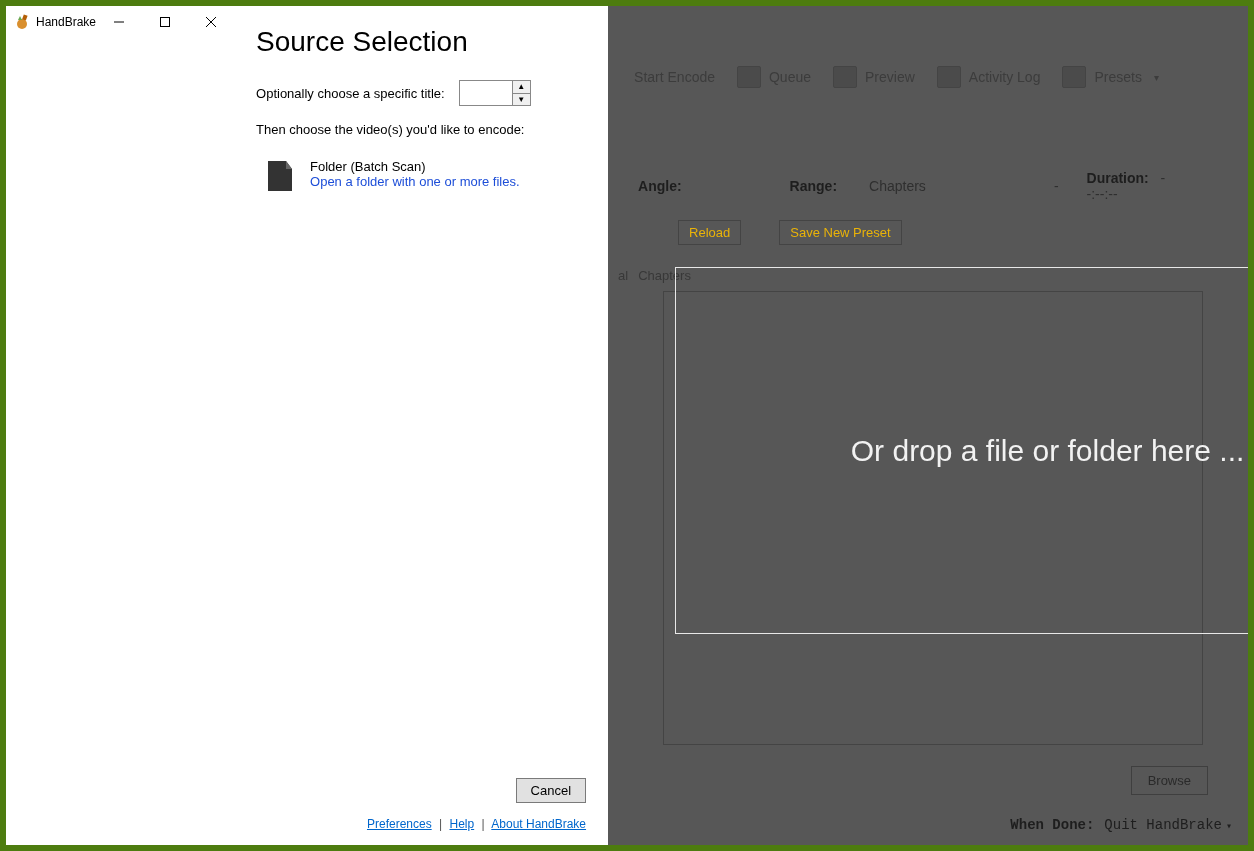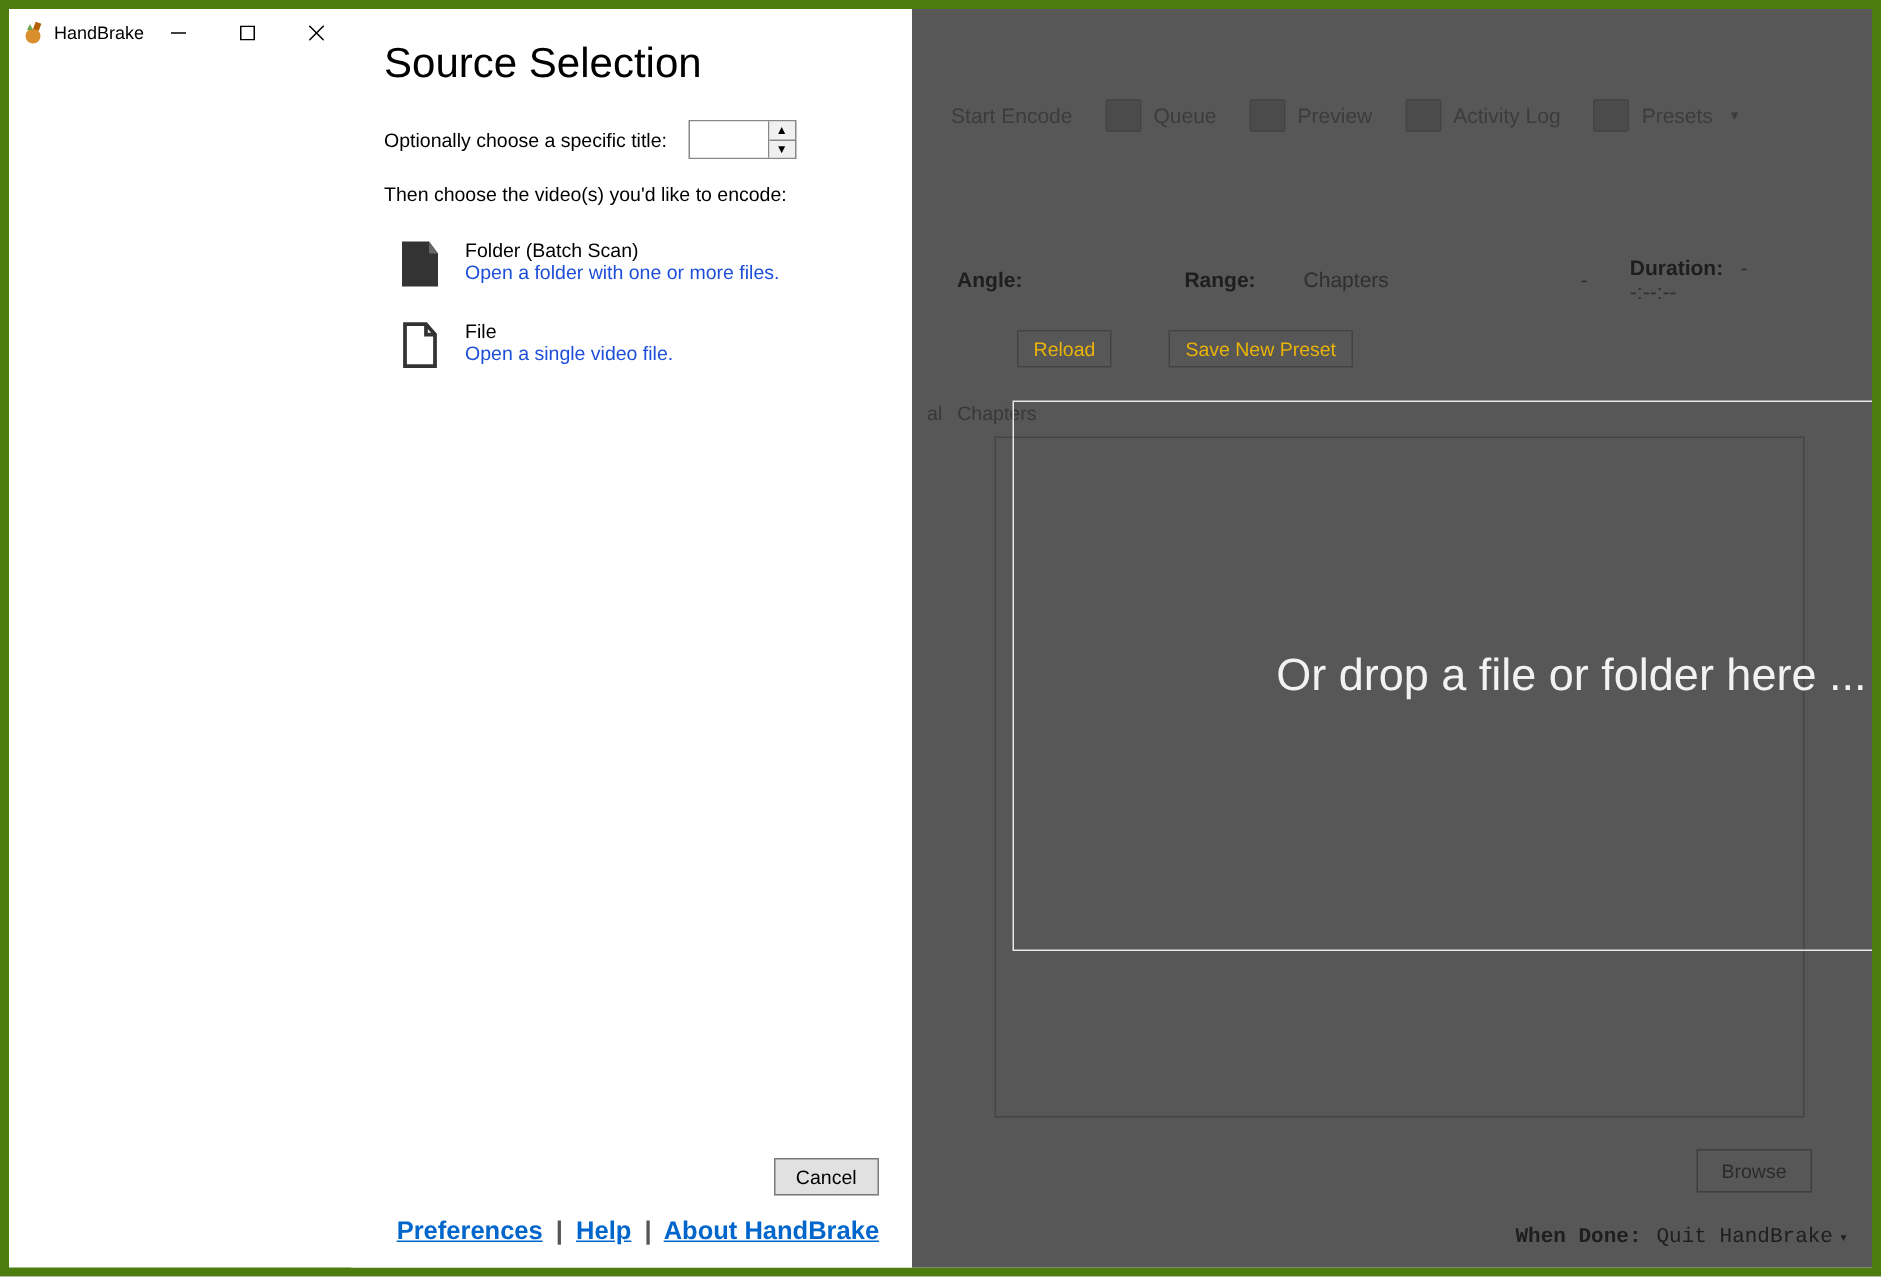--- a/index.html
+++ b/index.html
@@ -28,21 +28,21 @@
     .instr { font-size: 13px; margin-bottom: 18px; }
 
     .src-item { display: flex; align-items: flex-start; gap: 16px; padding: 4px 10px; margin-bottom: 12px; cursor: default; }
     .src-icon { width: 28px; height: 34px; flex-shrink: 0; }
     .src-text .t1 { font-size: 13px; }
     .src-text .t2 { font-size: 13px; color: #1d4ed8; }
 
     .sidebar-spacer { flex: 1; }
     .cancel-row { display: flex; justify-content: flex-end; margin-bottom: 14px; }
     .btn { background: #e1e1e1; border: 1px solid #7a7a7a; padding: 4px 14px; font-size: 13px; cursor: default; }
-    .links-row { text-align: right; font-size: 17px; font-weight: bold; }
+    .links-row { text-align: right; font-size: 12px; }
     .links-row a { color: #0066cc; text-decoration: underline; }
     .links-row .sep { color: #555; margin: 0 4px; }
 
     
     .main-dim { flex: 1; position: relative; background: #575757; overflow: hidden; }
 
     .toolbar { position: absolute; left: 0; top: 58px; display: flex; align-items: center; gap: 10px; padding-left: 20px; color: #3c3c3c; font-size: 14px; }
     .tool-item { display: flex; align-items: center; gap: 8px; padding: 2px 6px; }
     .tool-icon { width: 24px; height: 22px; background: #4b4b4b; border: 1px solid #444; border-radius: 2px; }
     .tool-item.presets::after { content: "▾"; font-size: 10px; margin-left: 4px; color: #3c3c3c; }
@@ -130,32 +130,20 @@
               <path d="M20 2 L26 10 L26 32 L20 32 Z" fill="#333"></path>
               <path d="M20 2 L20 10 L26 10 Z" fill="#666"></path>
             </svg>
         </span>
         <div class="src-text">
           <div class="t1">Folder (Batch Scan)</div>
           <div class="t2">Open a folder with one or more files.</div>
         </div>
       </div>
 
-      <div class="src-item">
-        <span class="src-icon">
-          <svg viewBox="0 0 28 34">
-              <path d="M4 3 L18 3 L24 10 L24 31 L4 31 Z" fill="none" stroke="#333" stroke-width="2.5"></path>
-              <path d="M18 3 L18 10 L24 10" fill="none" stroke="#333" stroke-width="2.5"></path>
-            </svg>
-        </span>
-        <div class="src-text">
-          <div class="t1">File</div>
-          <div class="t2">Open a single video file.</div>
-        </div>
-      </div>
 
       <div class="sidebar-spacer"></div>
 
       <div class="cancel-row">
         <button class="btn">Cancel</button>
       </div>
 
       <div class="links-row">
         <a href="#">Preferences</a>
         <span class="sep">|</span>

